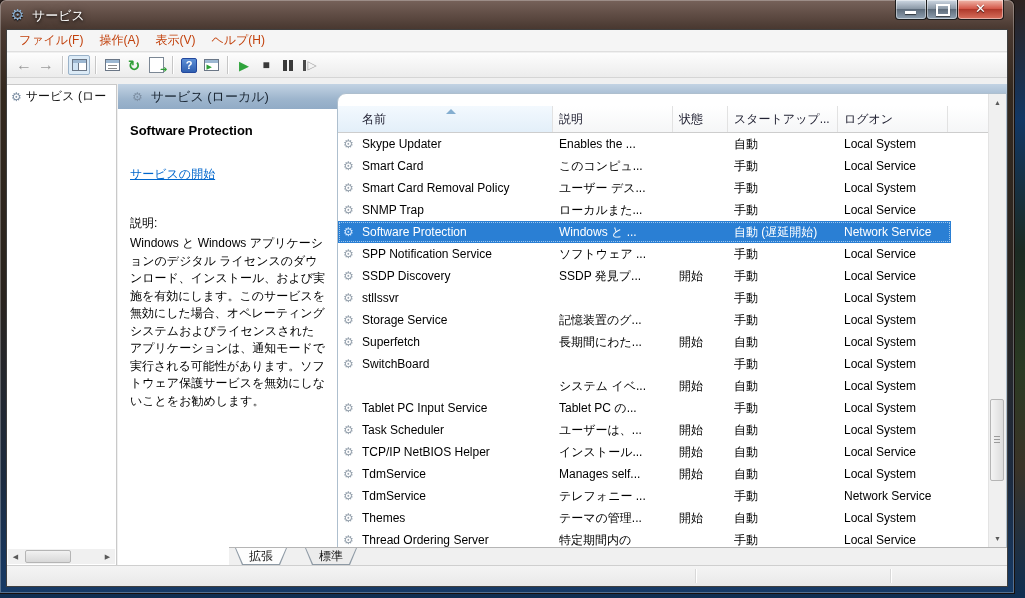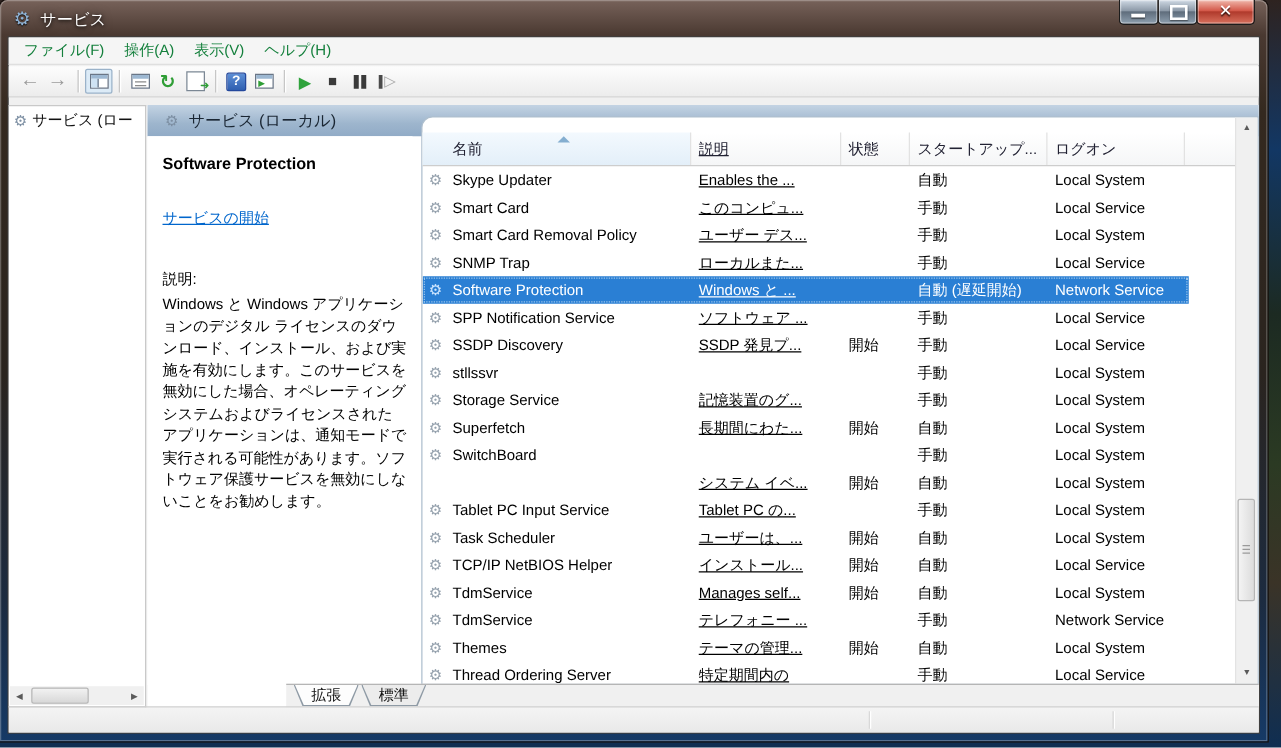--- a/index.html
+++ b/index.html
@@ -22,21 +22,21 @@
   .win-btn{width:30px;height:19px;border:1px solid #1c1c1c;border-top:none;border-radius:0 0 4px 4px;
     background:linear-gradient(180deg,#cfd9e4 0%,#8d9aa8 45%,#5f6d7c 50%,#8fa0b0 100%);
     box-shadow:inset 0 0 0 1px rgba(255,255,255,.45);margin-left:-1px;position:relative;}
   .win-btn.close{width:45px;background:linear-gradient(180deg,#f0b8ab 0%,#d4594a 45%,#b03a2c 50%,#d8705d 100%);}
   .glyph-min{position:absolute;left:9px;top:11px;width:11px;height:3px;background:#fff;box-shadow:0 1px 1px rgba(0,0,0,.6);}
   .glyph-max{position:absolute;left:9px;top:4px;width:10px;height:8px;border:2px solid #fff;box-shadow:0 1px 1px rgba(0,0,0,.5);}
   .glyph-close{position:absolute;left:0;top:1px;width:100%;text-align:center;color:#fff;font-weight:bold;font-size:13px;text-shadow:0 1px 1px rgba(0,0,0,.7);}
   
   .client{position:absolute;left:7px;top:30px;width:1000px;height:556px;background:#f0f0f0;box-shadow:0 0 0 1px #3f3f3f;}
   .menubar{position:absolute;left:0;top:0;right:0;height:22px;background:#f5f5f5;border-bottom:1px solid #dfdfdf;display:flex;align-items:center;padding-left:4px;box-sizing:border-box;}
-  .menu-item{font-size:12px;color:#15803d;padding:3px 8px;}
+  .menu-item{font-size:12px;color:#c2410c;padding:3px 8px;}
   .toolbar{position:absolute;left:0;top:23px;right:0;height:25px;background:linear-gradient(180deg,#fdfdfd,#ececec);border-bottom:1px solid #d5d5d5;display:flex;align-items:center;padding-left:6px;box-sizing:border-box;}
   .tb-sep{width:1px;height:18px;background:#c6c6c6;margin:0 5px;box-shadow:1px 0 0 #fff;}
   .tb-btn{width:22px;height:20px;display:flex;align-items:center;justify-content:center;position:relative;}
   .tb-btn.pressed{border:1px solid #9ab2c9;background:#dcebf7;border-radius:2px;box-sizing:border-box;}
   .nav-arrow{font-size:16px;font-weight:bold;color:#9b9b9b;line-height:1;}
   .ico-win{width:15px;height:12px;border:1px solid #6a7686;background:#fff;position:relative;box-sizing:border-box;}
   .ico-win:before{content:"";position:absolute;left:0;top:0;right:0;height:3px;background:#9db8d2;}
   .ico-win.split:after{content:"";position:absolute;left:0;top:3px;width:5px;bottom:0;background:#cfe3f4;border-right:1px solid #6a7686;}
   .ico-win.lines:after{content:"";position:absolute;left:2px;top:5px;width:9px;height:1px;background:#8a8a8a;box-shadow:0 3px 0 #8a8a8a;}
   .ico-refresh{font-size:15px;font-weight:bold;color:#2f9e36;line-height:1;}
@@ -70,21 +70,21 @@
   .svc-link{font-size:12px;color:#0066cc;text-decoration:underline;margin-top:28px;display:inline-block;}
   .desc-label{font-size:12px;color:#000;margin-top:32px;}
   .desc-text{font-size:12px;color:#000;line-height:17.5px;margin-top:3px;width:196px;}
   
   .list-panel{position:absolute;left:219px;top:9px;right:0;bottom:18px;background:#fff;border:1px solid #aebfce;border-radius:9px 0 0 0;box-sizing:border-box;overflow:hidden;}
   .lv-head{position:absolute;left:0;top:12px;right:17px;height:26px;display:flex;border-bottom:1px solid #cdcdcd;background:linear-gradient(180deg,#ffffff,#f5f6f7);}
   .hcell{box-sizing:border-box;border-right:1px solid #e2e2e2;font-size:12px;color:#223;display:flex;align-items:center;padding-left:6px;position:relative;}
   .hcell.sorted{background:linear-gradient(180deg,#f3f9fe,#e3eff9);}
   .sort-arrow{position:absolute;left:108px;top:3px;width:0;height:0;border-left:5px solid transparent;border-right:5px solid transparent;border-bottom:5px solid #84aed0;}
   .c-name{width:215px;padding-left:24px;}
-  .c-desc{width:120px;text-decoration:underline;}
+  .c-desc{width:120px;}
   .c-status{width:55px;}
   .c-startup{width:110px;}
   .c-logon{width:110px;}
   .c-fill{flex:1;border-right:none;}
   .lv-rows{position:absolute;left:0;top:39px;right:17px;bottom:0;overflow:hidden;}
   .lv-row{display:flex;height:22px;align-items:center;width:613px;position:relative;}
   .lv-row .cell{box-sizing:border-box;font-size:12px;color:#000;padding-left:6px;white-space:nowrap;overflow:hidden;}
   .lv-row .c-name{padding-left:24px;position:relative;}
   .row-gear{position:absolute;left:5px;top:50%;transform:translateY(-50%);color:#95a1ad;font-size:12px;line-height:1;}
   .lv-row.selected{background:#2a7fd4;outline:1px dotted #9cc5ea;outline-offset:-2px;}
@@ -367,21 +367,21 @@
             <span class="vs-thumb"></span>
             <span class="vs-arrow vs-down">▼</span>
           </div>
         </div>
 
         <div class="tabs-strip">
           <div class="tab active" style="left:6px;width:52px;text-decoration:underline;">
             <div class="tab-outer"></div>
             <div class="tab-inner">拡張</div>
           </div>
-          <div class="tab inactive" style="left:60px;width:52px;">
+          <div class="tab inactive" style="left:76px;width:52px;">
             <div class="tab-outer"></div>
             <div class="tab-inner">標準</div>
           </div>
         </div>
       </div>
 
     </div>
 
     <div class="statusbar">
       <span class="sb-sep" style="left:688px;"></span>

